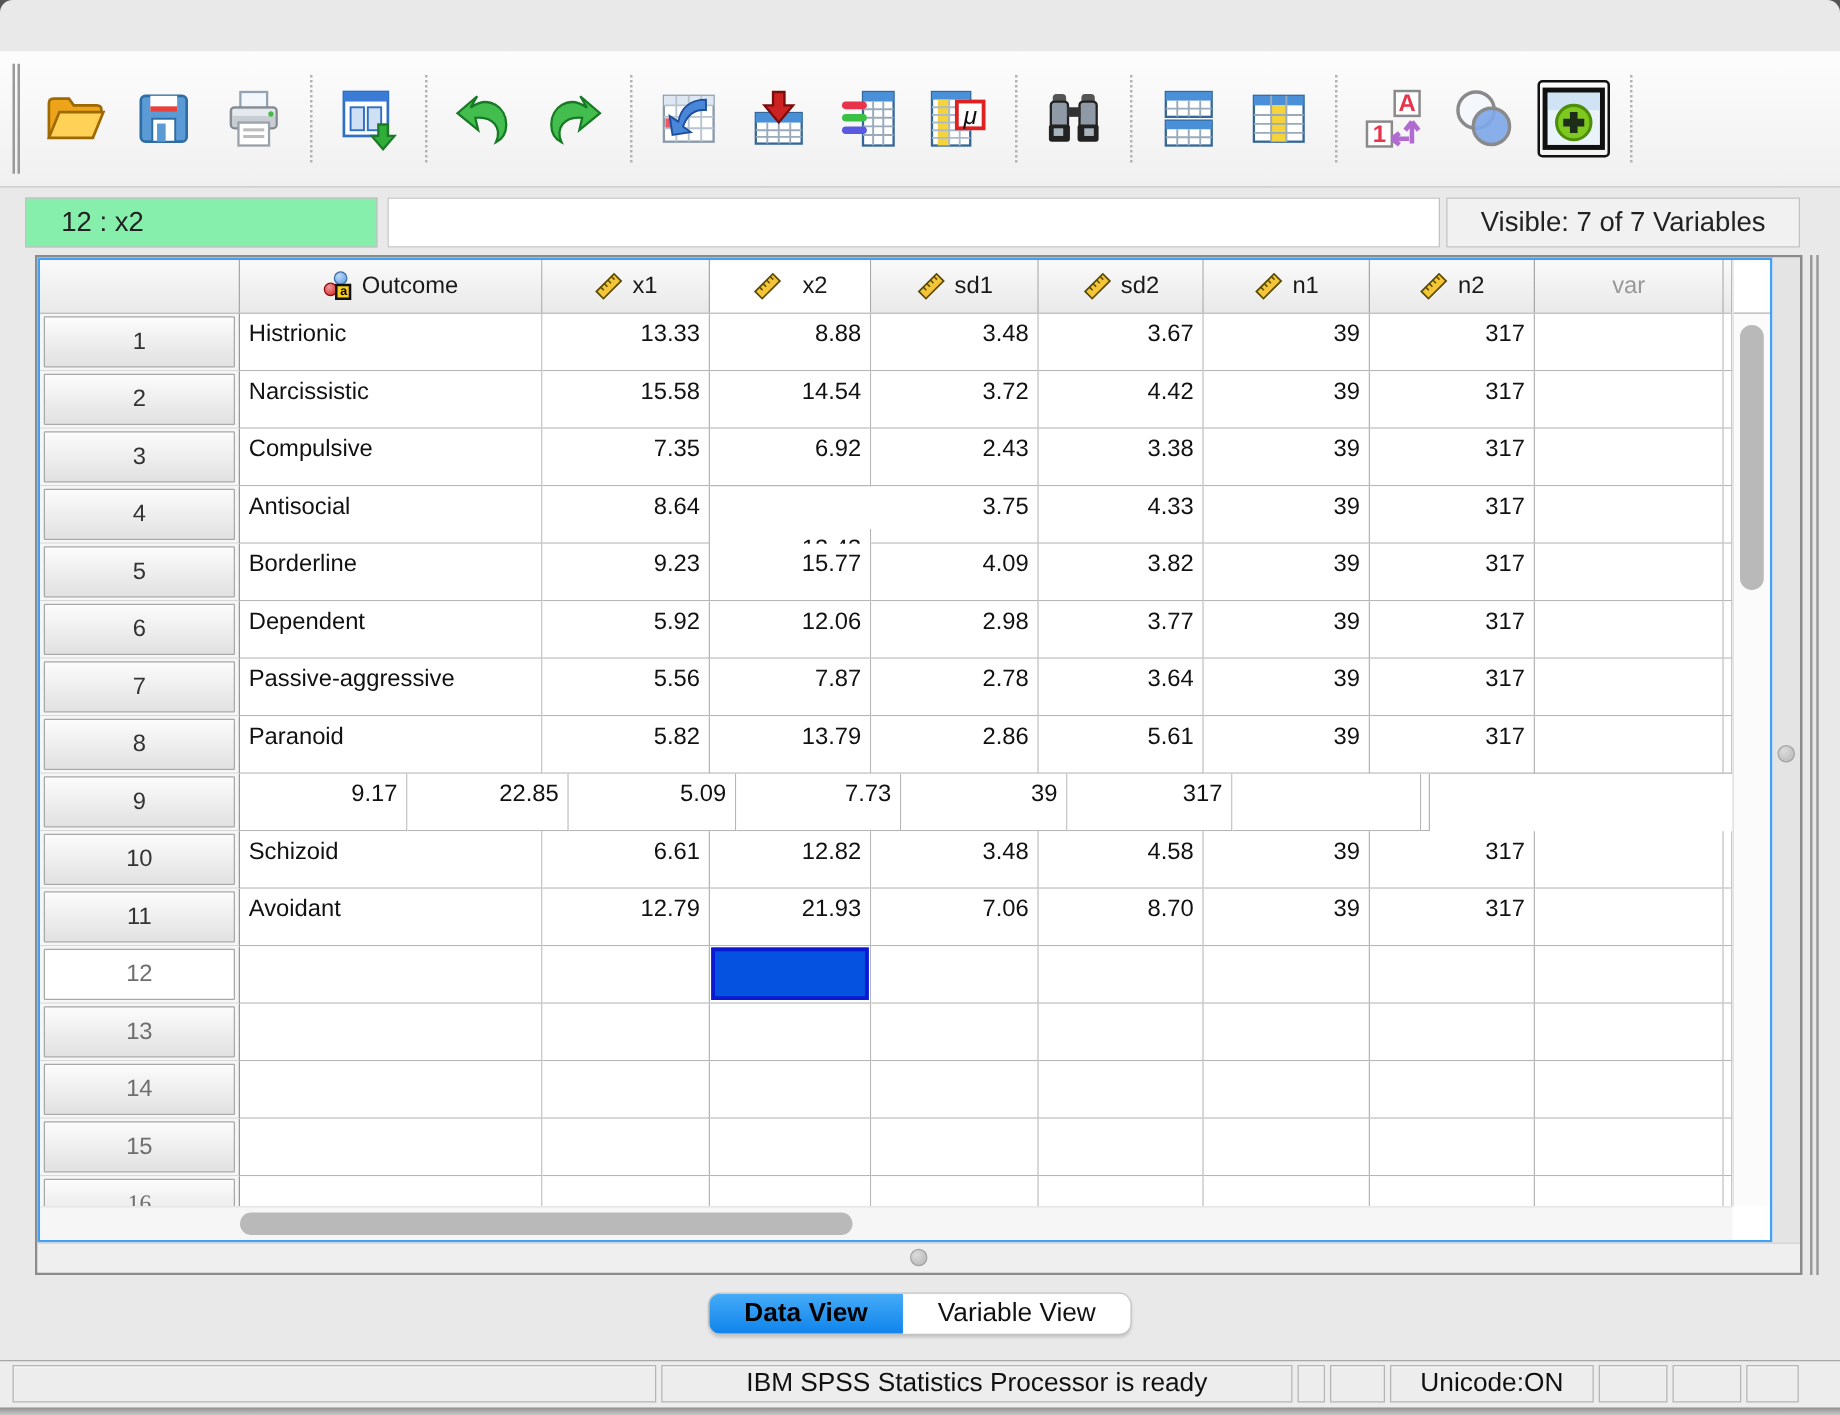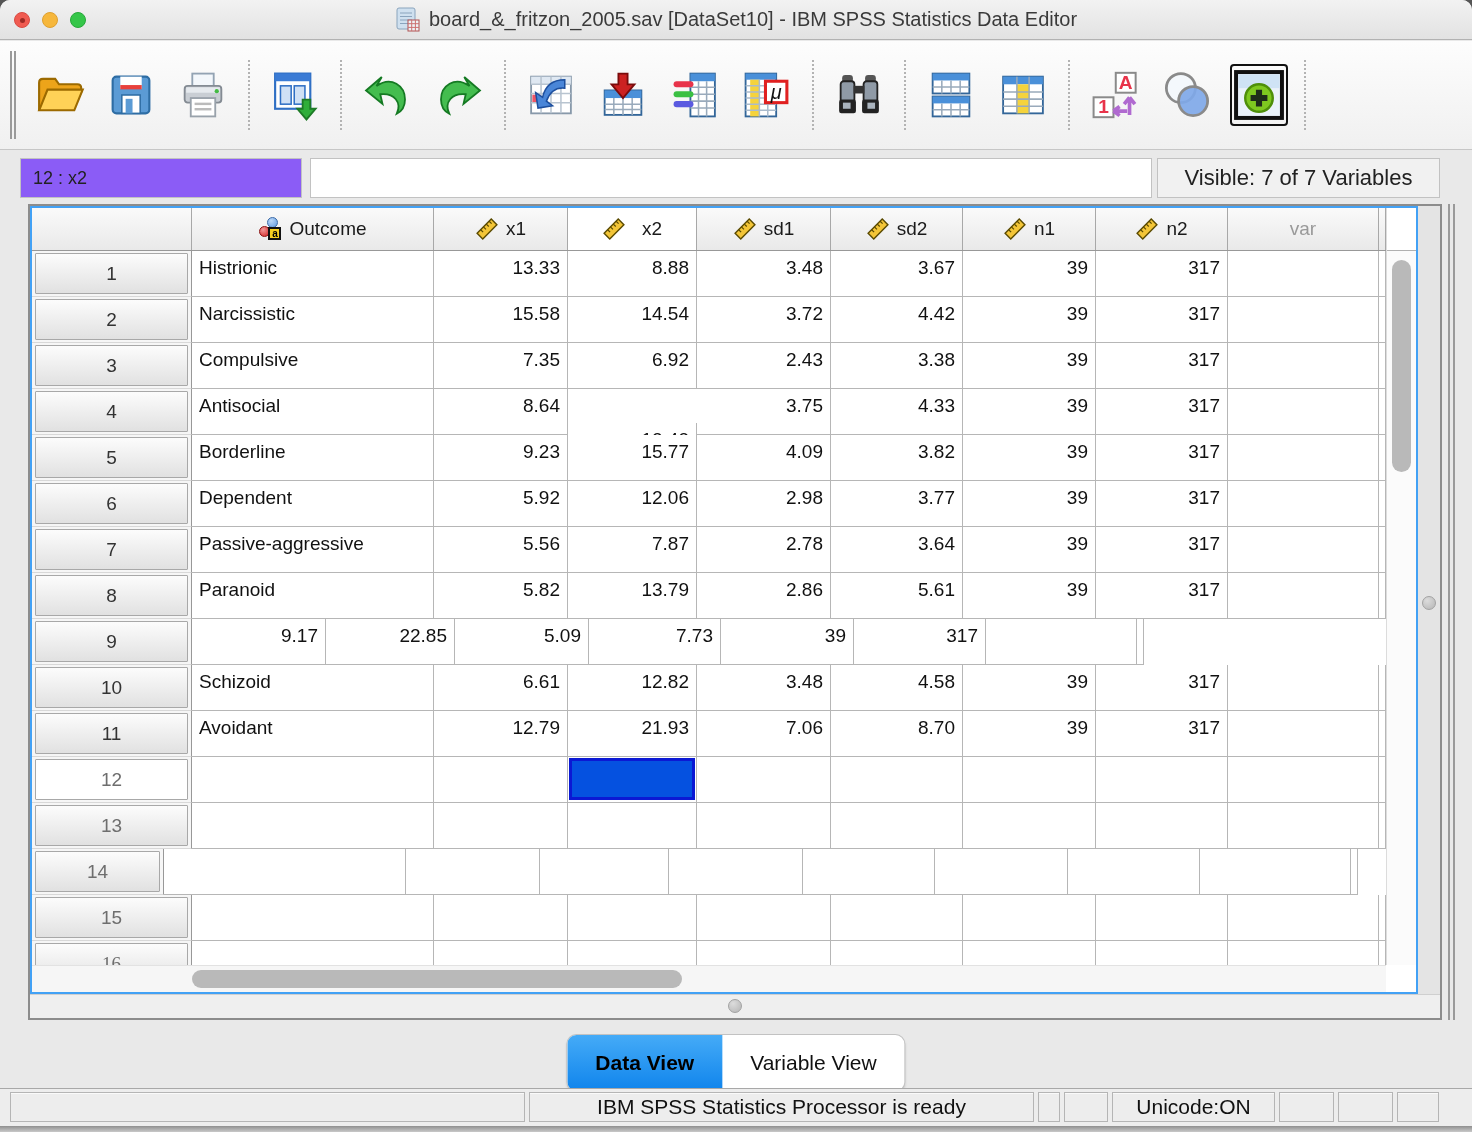--- a/index.html
+++ b/index.html
@@ -36,22 +36,22 @@
   }
   .tgrab { width:6px; height:88px; border-left:2px solid #9a9a9a; border-right:2px solid #9a9a9a; }
   .tsep { width:0; height:70px; border-left:2px dotted #b3b3b3; margin:0 2px; }
   .tbtn { width:58px; height:62px; display:flex; align-items:center; justify-content:center; border-radius:4px; }
   .tbtn svg { width:54px; height:52px; }
   .tbtn.framed { outline:2px solid #111; outline-offset:-2px; }
   
   .refbar { position:absolute; left:0; top:150px; width:1472px; height:54px; }
   .refcell {
     position:absolute; left:20px; top:8px; width:282px; height:40px;
-    background:#8b5cf6; border:1px solid #c2c2c2;
-    font-size:18px; color:#222; display:flex; align-items:center; padding-left:12px;
+    background:#86efac; border:1px solid #c2c2c2;
+    font-size:22px; color:#222; display:flex; align-items:center; padding-left:28px;
   }
   .editfield {
     position:absolute; left:310px; top:8px; width:842px; height:40px;
     background:#fff; border:1px solid #c2c2c2; font-size:20px; padding:0 8px;
     font-family:"Liberation Sans",sans-serif;
   }
   .visiblecell {
     position:absolute; left:1157px; top:8px; width:283px; height:40px;
     background:#f1f1f1; border:1px solid #c2c2c2;
     font-size:22px; color:#222; display:flex; align-items:center; justify-content:center;
@@ -119,53 +119,37 @@
   .bottom-strip { position:absolute; left:0; bottom:0; width:1410px; height:24px; background:#efefef; border-top:1px solid #cfcfcf; }
   .knob { position:absolute; width:14px; height:14px; border-radius:50%; background:radial-gradient(circle at 35% 30%,#dcdcdc,#b5b5b5); border:1px solid #a2a2a2; }
   .right-strip .knob { left:4px; top:390px; }
   .bottom-strip .knob { left:698px; top:4px; }
   
   .tabs {
     position:absolute; left:50%; top:1035px; transform:translateX(-50%);
     display:flex; border-radius:9px; overflow:hidden; background:#fff;
     box-shadow:0 0 0 1px #c2c2c2, 0 2px 3px rgba(0,0,0,.18);
   }
-  .tab { padding:16px 28px; font-size:21px; color:#111; }
+  .tab { padding:4px 28px; font-size:21px; color:#111; }
   .tab.active { background:linear-gradient(#45abf7,#0f84ec); font-weight:700; color:#000; }
   
   .statusbar {
     position:absolute; left:0; top:1088px; width:1472px; height:38px;
     background:#ededed; border-top:1px solid #a8a8a8;
     display:flex; gap:4px; padding:3px 8px 3px 10px;
   }
   .scell { background:#ededed; border:1px solid #b5b5b5; box-shadow:inset 0 1px 0 #fafafa; height:30px;
            display:flex; align-items:center; justify-content:center; font-size:21px; color:#111; }
   .bottom-edge { position:absolute; left:0; top:1126px; width:1472px; height:6px; background:linear-gradient(#8f8f8f,#c9c9c9); }
 </style>
 </head>
 <body>
 
 <div class="window">
 
-  <div class="titlebar">
-    <div class="lights">
-      <div class="light red"></div>
-      <div class="light yellow"></div>
-      <div class="light green"></div>
-    </div>
-    <div class="titletext">
-      <svg width="26" height="26" viewBox="0 0 26 26">
-        <rect x="2" y="1" width="18" height="21" rx="2" fill="#cfe0ef" stroke="#8aa4bd"></rect>
-        <path d="M5 6 h12 M5 9.5 h12 M5 13 h12 M5 16.5 h12" stroke="#8aa4bd" fill="none"></path>
-        <rect x="13" y="13" width="11" height="11" fill="#eef1f4" stroke="#b05050"></rect>
-        <path d="M13 16.7 h11 M13 20.4 h11 M16.7 13 v11 M20.4 13 v11" stroke="#cc7070" fill="none"></path>
-      </svg>
-      <span>board_&amp;_fritzon_2005.sav [DataSet10] - IBM SPSS Statistics Data Editor</span>
-    </div>
-  </div>
 
   <div class="toolbar">
     <div class="tgrab"></div>
 
     <div class="tbtn" title="Open data document">
       <svg viewBox="0 0 34 34">
           <path d="M4 27 V9 q0-2.5 2.5-2.5 h8 l2.5 3.5 h12 q2.5 0 2.5 2.5 v3" fill="#eda41a" stroke="#9c6a00" stroke-width="1.4"></path>
           <path d="M4 27 L9.5 13.5 h23 L27 27 z" fill="#ffd257" stroke="#9c6a00" stroke-width="1.4"></path>
         </svg>
     </div>
@@ -738,21 +722,21 @@
               <div class="gcell" style="width: 134px;"></div>
               <div class="gcell" style="width: 129px;"></div>
               <div class="gcell" style="width: 134px;"></div>
               <div class="gcell" style="width: 132px;"></div>
               <div class="gcell" style="width: 133px;"></div>
               <div class="gcell" style="width: 132px;"></div>
               <div class="gcell" style="width: 151px;"></div>
               <div class="gcell" style="width: 7px;"></div>
             </div>
             <div class="grow">
-              <div class="rowhdr" style="width: 132px;">
+              <div class="rowhdr" style="width: 160px;">
                 <div class="rhin dim">14</div>
               </div>
               <div class="gcell" style="width: 242px;"></div>
               <div class="gcell" style="width: 134px;"></div>
               <div class="gcell" style="width: 129px;"></div>
               <div class="gcell" style="width: 134px;"></div>
               <div class="gcell" style="width: 132px;"></div>
               <div class="gcell" style="width: 133px;"></div>
               <div class="gcell" style="width: 132px;"></div>
               <div class="gcell" style="width: 151px;"></div>

